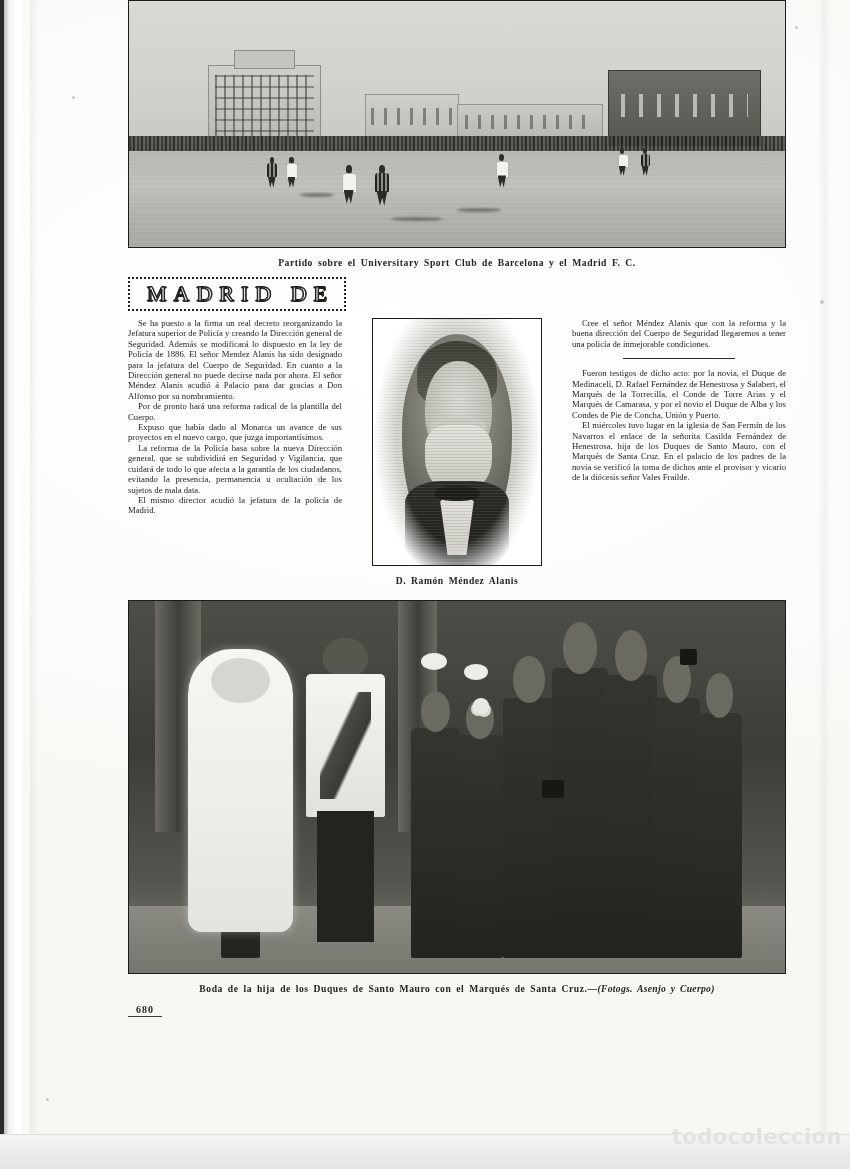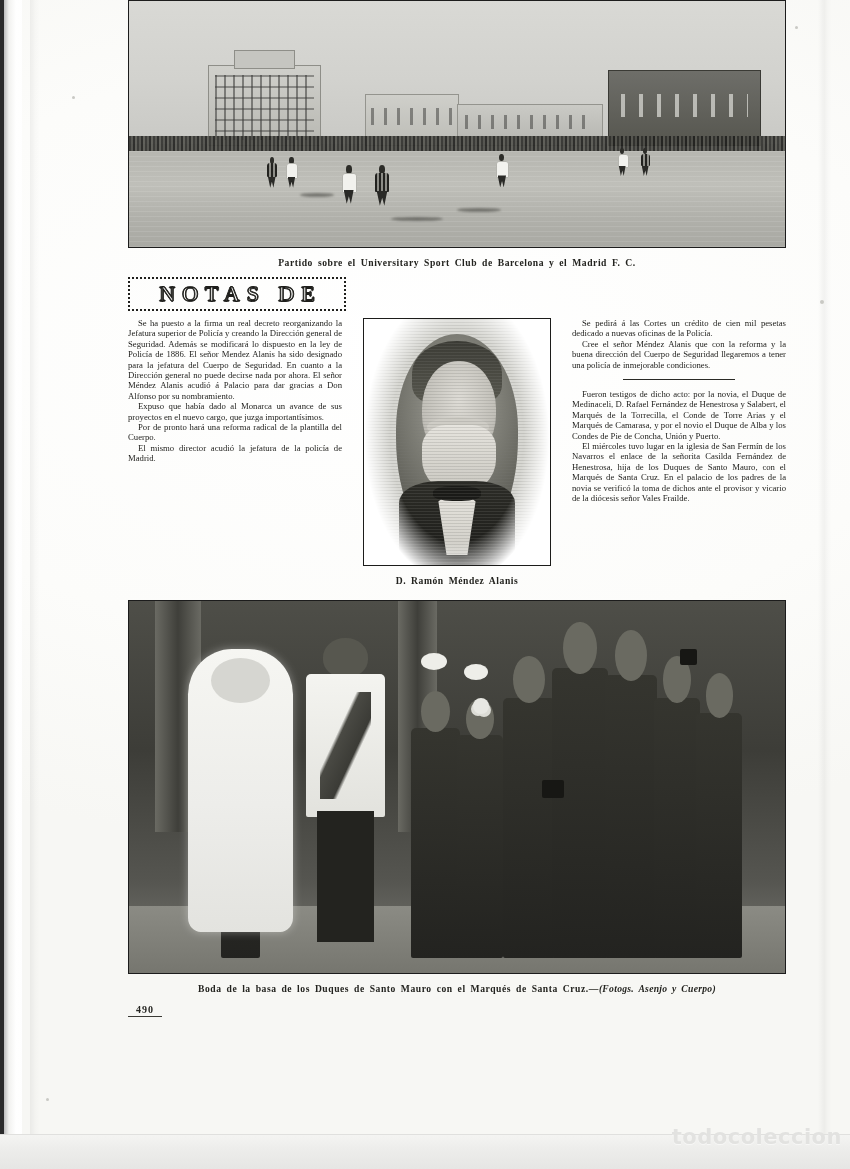--- a/index.html
+++ b/index.html
@@ -270,21 +270,21 @@
     border: none;
     border-top: 1.2px solid #2a2a26;
     width: 52%;
     margin: 9px auto 9px;
   }
   .mid {
     flex: 1;
     display: flex;
     justify-content: center;
   }
-  .portrait-wrap { width: 188px; }
+  .portrait-wrap { width: 170px; }
   .portrait {
     position: relative;
     height: 246px;
     border: 1.5px solid #1c1c1a;
     background: #d7d7d2;
     overflow: hidden;
   }
   .portrait .vign {
     position:absolute; inset:0;
     background:
@@ -422,31 +422,32 @@
         <div class="head"></div>
         <div class="torso"></div>
         <div class="legs"></div>
       </div>
     </div>
 
     <div class="caption">Partido sobre el Universitary Sport Club de Barcelona y el Madrid F. C.</div>
 
     <div class="headline-row">
       <div class="head-box">
-        <span class="txt">NOTAS DE</span>
+        <span class="txt">MADRID DE</span>
       </div>
       <div class="head-spacer"></div>
     </div>
 
     <div class="article">
 
       <div class="col">
         <p>Se ha puesto a la firma un real decreto reorganizando la Jefatura superior de Policía y creando la Dirección general de Seguridad. Además se modificará lo dispuesto en la ley de Policía de 1886. El señor Mendez Alanis ha sido designado para la jefatura del Cuerpo de Seguridad. En cuanto a la Dirección general no puede decirse nada por ahora. El señor Méndez Alanis acudió á Palacio para dar gracias a Don Alfonso por su nombramiento.</p>
+        <p>Por de pronto hará una reforma radical de la plantilla del Cuerpo.</p>
         <p>Expuso que había dado al Monarca un avance de sus proyectos en el nuevo cargo, que juzga importantísimos.</p>
-        <p>Por de pronto hará una reforma radical de la plantilla del Cuerpo.</p>
+        <p>La reforma de la Policía basa sobre la nueva Dirección general, que se subdividirá en Seguridad y Vigilancia, que cuidará de todo lo que afecta a la garantía de los ciudadanos, evitando la presencia, permanencia u ocultación de los sujetos de mala data.</p>
         <p>El mismo director acudió la jefatura de la policía de Madrid.</p>
       </div>
 
       <div class="mid">
         <div class="portrait-wrap">
           <div class="portrait">
             <div class="oval"></div>
             <div class="hair"></div>
             <div class="face"></div>
             <div class="stache"></div>
@@ -454,21 +455,20 @@
             <div class="suit"></div>
             <div class="shirt"></div>
             <div class="bow"></div>
             <div class="vign"></div>
           </div>
           <div class="caption">D. Ramón Méndez Alanis</div>
         </div>
       </div>
 
       <div class="col">
-        <p>Se pedirá á las Cortes un crédito de cien mil pesetas dedicado a nuevas oficinas de la Policía.</p>
         <p>Cree el señor Méndez Alanis que con la reforma y la buena dirección del Cuerpo de Seguridad llegaremos a tener una policía de inmejorable condiciones.</p>
         <hr class="sep">
         <p>Fueron testigos de dicho acto: por la novia, el Duque de Medinaceli, D. Rafael Fernández de Henestrosa y Salabert, el Marqués de la Torrecilla, el Conde de Torre Arias y el Marqués de Camarasa, y por el novio el Duque de Alba y los Condes de Pie de Concha, Unión y Puerto.</p>
         <p>El miércoles tuvo lugar en la iglesia de San Fermín de los Navarros el enlace de la señorita Casilda Fernández de Henestrosa, hija de los Duques de Santo Mauro, con el Marqués de Santa Cruz. En el palacio de los padres de la novia se verificó la toma de dichos ante el provisor y vicario de la diócesis señor Vales Frailde.</p>
       </div>
 
     </div>
 
     <div class="photo-frame photo-bottom" style="margin-top:14px;">
       <div class="wed-bg"></div>
@@ -512,23 +512,23 @@
       <div class="guest" style="left:80%;width:7%;height:70%;">
         <div class="head"></div>
       </div>
       <div class="tophat" style="left:84%;top:13%;width:17px;height:16px;"></div>
       <div class="guest" style="left:86.5%;width:7%;height:66%;">
         <div class="head"></div>
       </div>
     </div>
 
     <div class="caption">
-      <span>Boda de la basa de los Duques de Santo Mauro con el Marqués de Santa Cruz.—</span><span class="credit">(Fotogs. Asenjo y Cuerpo)</span>
+      <span>Boda de la hija de los Duques de Santo Mauro con el Marqués de Santa Cruz.—</span><span class="credit">(Fotogs. Asenjo y Cuerpo)</span>
     </div>
 
-    <div class="pagenum">490</div>
+    <div class="pagenum">680</div>
 
   </div>
 
   <div class="scan-bottom"></div>
   <div class="watermark">todocoleccion</div>
 
 </div>
 
 </body></html>

